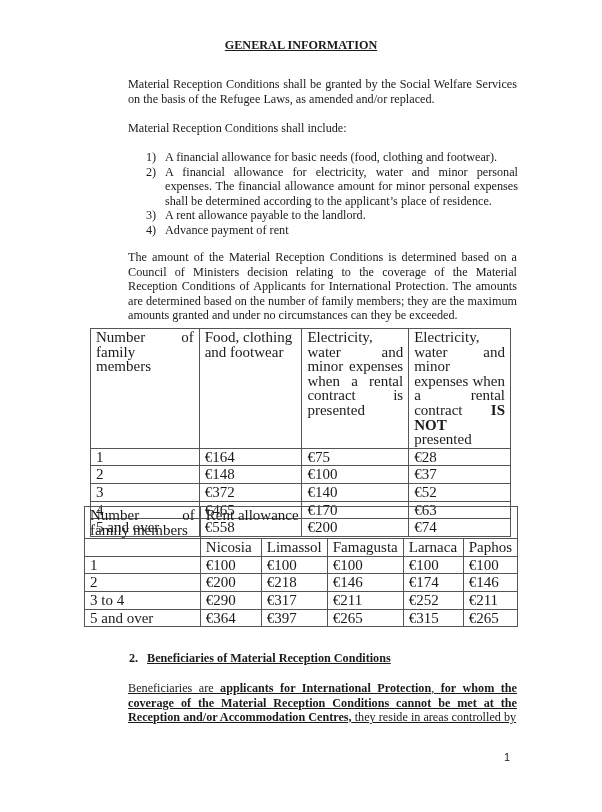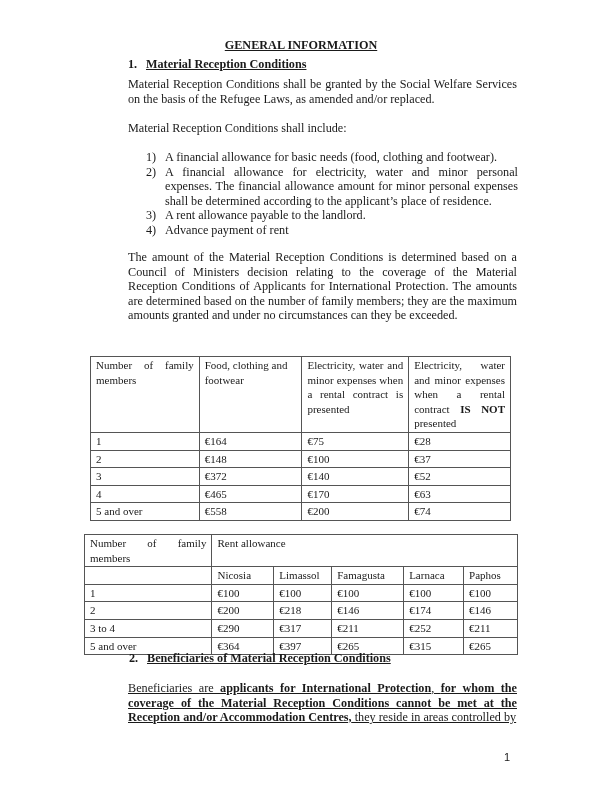--- a/index.html
+++ b/index.html
@@ -20,44 +20,41 @@
     .sec-heading .txt { text-decoration: underline; }
     .para {
       position: absolute; left: 128px; width: 389px; text-align: justify;
     }
     .list {
       position: absolute; left: 146px; width: 372px; margin: 0; padding: 0; list-style: none;
     }
     .list li { position: relative; padding-left: 19px; text-align: justify; }
     .list li .marker { position: absolute; left: 0; top: 0; }
     table {
-      position: absolute; border-collapse: collapse; font-size: 11px; line-height: 14.6px; margin-top: 28px;
+      position: absolute; border-collapse: collapse; font-size: 15px; line-height: 14.6px;
     }
     td {
       border: 1px solid #555; padding: 1px 5px 1px 5px; vertical-align: top; text-align: left;
     }
     td.just-last-left { text-align: justify; }
     .t1 { left: 90px; top: 328px; width: 421px; }
     .t2 { left: 84px; top: 506px; width: 434px; }
     .bold { font-weight: bold; }
     .page-num {
       position: absolute; left: 504px; top: 750px;
       font-family: "Liberation Sans", sans-serif; font-size: 11px;
     }
   </style>
 </head>
 <body>
 
 <div class="page">
 
   <div class="doc-title">GENERAL INFORMATION</div>
 
-  <div class="sec-heading" style="left:128px; top:57px;">
-    <span class="num">1.</span><span class="txt">Material Reception Conditions</span>
-  </div>
 
   <div class="para" style="top:121px;">Material Reception Conditions shall include:</div>
 
   <div class="para" style="top:77px;">Material Reception Conditions shall be granted by the Social Welfare Services on the basis of the Refugee Laws, as amended and/or replaced.</div>
 
   <ul class="list" style="top:150px;">
     <li><span class="marker">1)</span><span>A financial allowance for basic needs (food, clothing and footwear).</span></li>
     <li><span class="marker">2)</span><span>A financial allowance for electricity, water and minor personal expenses. The financial allowance amount for minor personal expenses shall be determined according to the applicant’s place of residence.</span></li>
     <li><span class="marker">3)</span><span>A rent allowance payable to the landlord.</span></li>
     <li><span class="marker">4)</span><span>Advance payment of rent</span></li>

